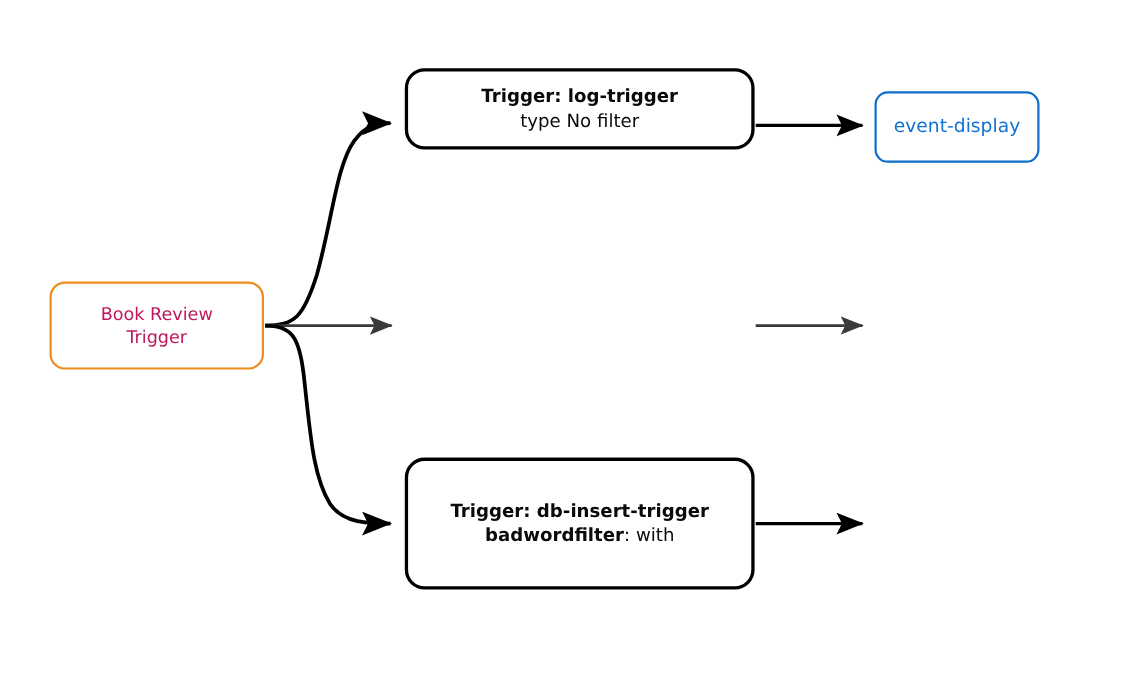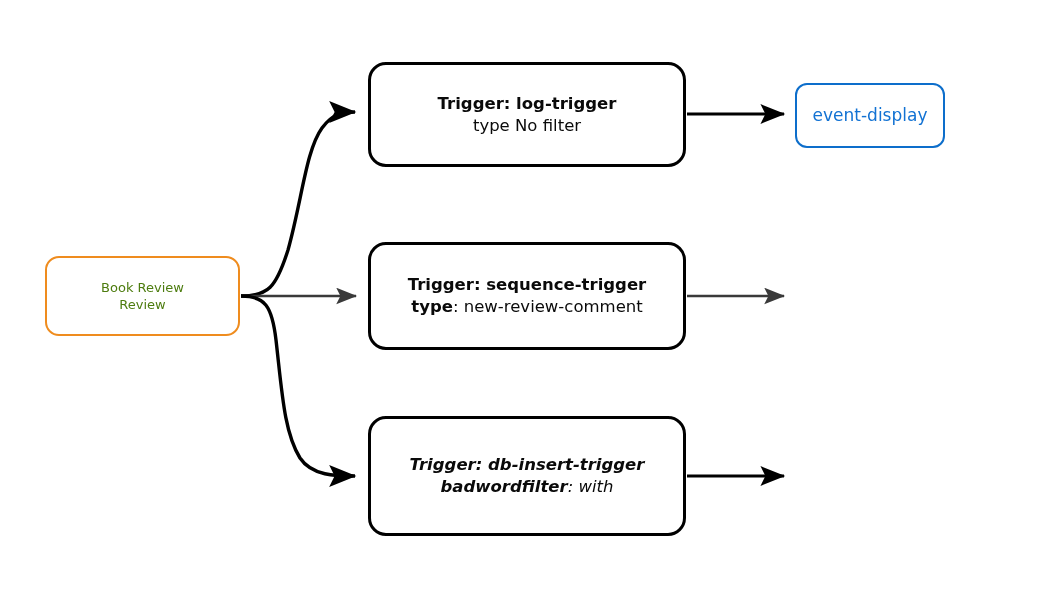--- a/index.html
+++ b/index.html
@@ -34,22 +34,22 @@
     flex-direction: column;
     align-items: center;
     justify-content: center;
     text-align: center;
     background: #ffffff;
     line-height: 1.32;
   }
   .node-broker {
     border: 2.6px solid #ef8c1e;
     border-radius: 14px;
-    color: #4d7c0f;
-    font-size: 13px;
+    color: #be185d;
+    font-size: 16px;
   }
   .node-trigger {
     border: 3px solid #000000;
     border-radius: 18px;
     color: #0a0a0a;
     font-size: 16.5px;
   }
   .node-target {
     border: 2.8px solid #0d6ecb;
     border-radius: 12px;
@@ -86,42 +86,34 @@
 
     <path d="M687,114 L784,114" fill="none" stroke="#000000" stroke-width="3.1" marker-end="url(#arrow-black)"></path>
 
     <path d="M687,296 L784,296" fill="none" stroke="#3a3a3a" stroke-width="2.6" marker-end="url(#arrow-gray)"></path>
 
     <path d="M687,476 L784,476" fill="none" stroke="#000000" stroke-width="3.1" marker-end="url(#arrow-black)"></path>
   </svg>
 
   <div class="node node-broker" style="left:45px; top:256px; width:195px; height:80px;">
     <span class="line">Book Review</span>
-    <span class="line">Review</span>
+    <span class="line">Trigger</span>
   </div>
 
-  <div class="node node-trigger" style="left:368px; top:62px; width:318px; height:105px;">
+  <div class="node node-trigger" style="left:368px; top:62px; width:318px; height:74px;">
     <span class="line">
       <b class="b">Trigger: log-trigger</b><span class="r"></span>
     </span>
     <span class="line">
       <b class="b"></b><span class="r">type No filter</span>
     </span>
   </div>
 
-  <div class="node node-trigger" style="left:368px; top:242px; width:318px; height:108px;">
-    <span class="line">
-      <b class="b">Trigger: sequence-trigger</b><span class="r"></span>
-    </span>
-    <span class="line">
-      <b class="b">type</b><span class="r">: new-review-comment</span>
-    </span>
-  </div>
 
-  <div class="node node-trigger" style="left:368px; top:416px; width:318px; height:120px;font-style:italic;">
+  <div class="node node-trigger" style="left:368px; top:416px; width:318px; height:120px;">
     <span class="line">
       <b class="b">Trigger: db-insert-trigger</b><span class="r"></span>
     </span>
     <span class="line">
       <b class="b">badwordfilter</b><span class="r">: with</span>
     </span>
   </div>
 
   <div class="node node-target" style="left:795px; top:83px; width:150px; height:65px;text-align:right;">
     <span class="line">event-display</span>

